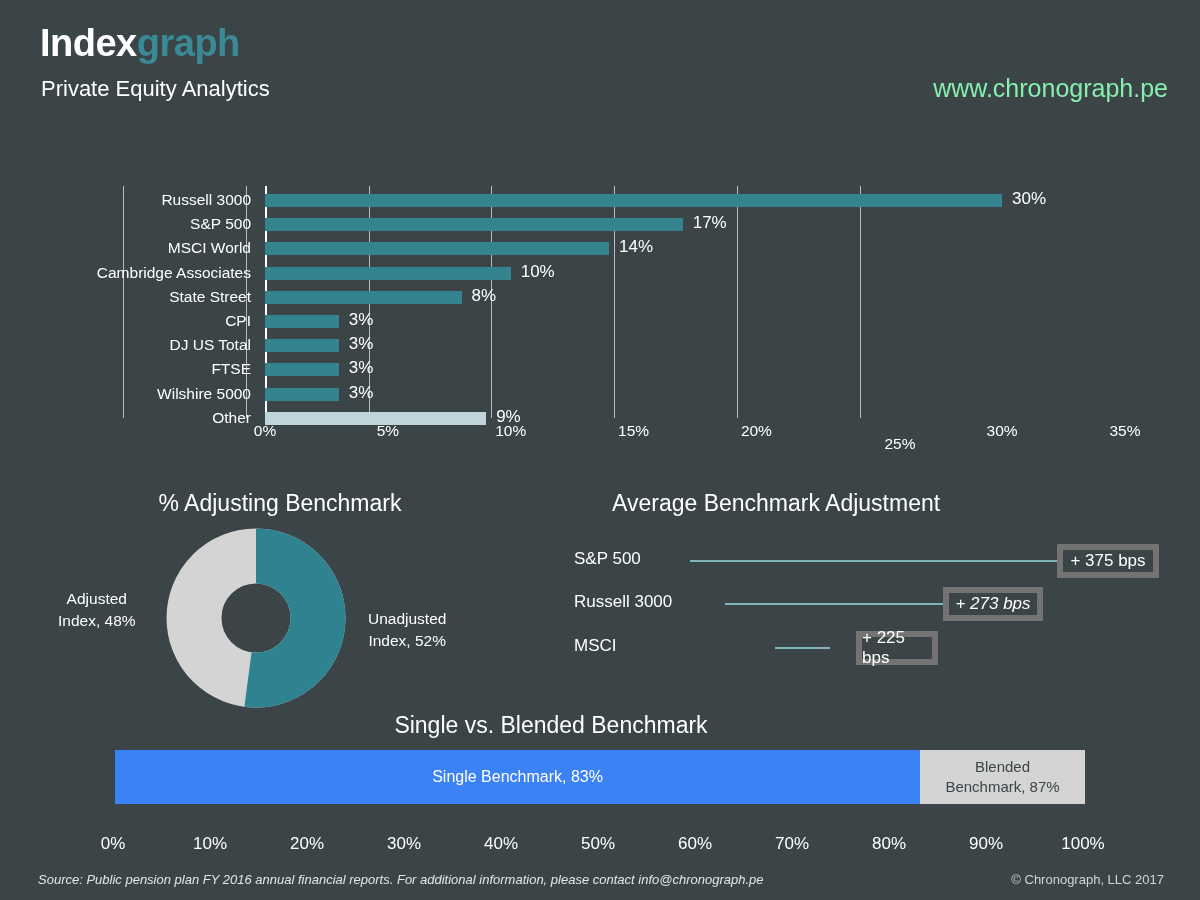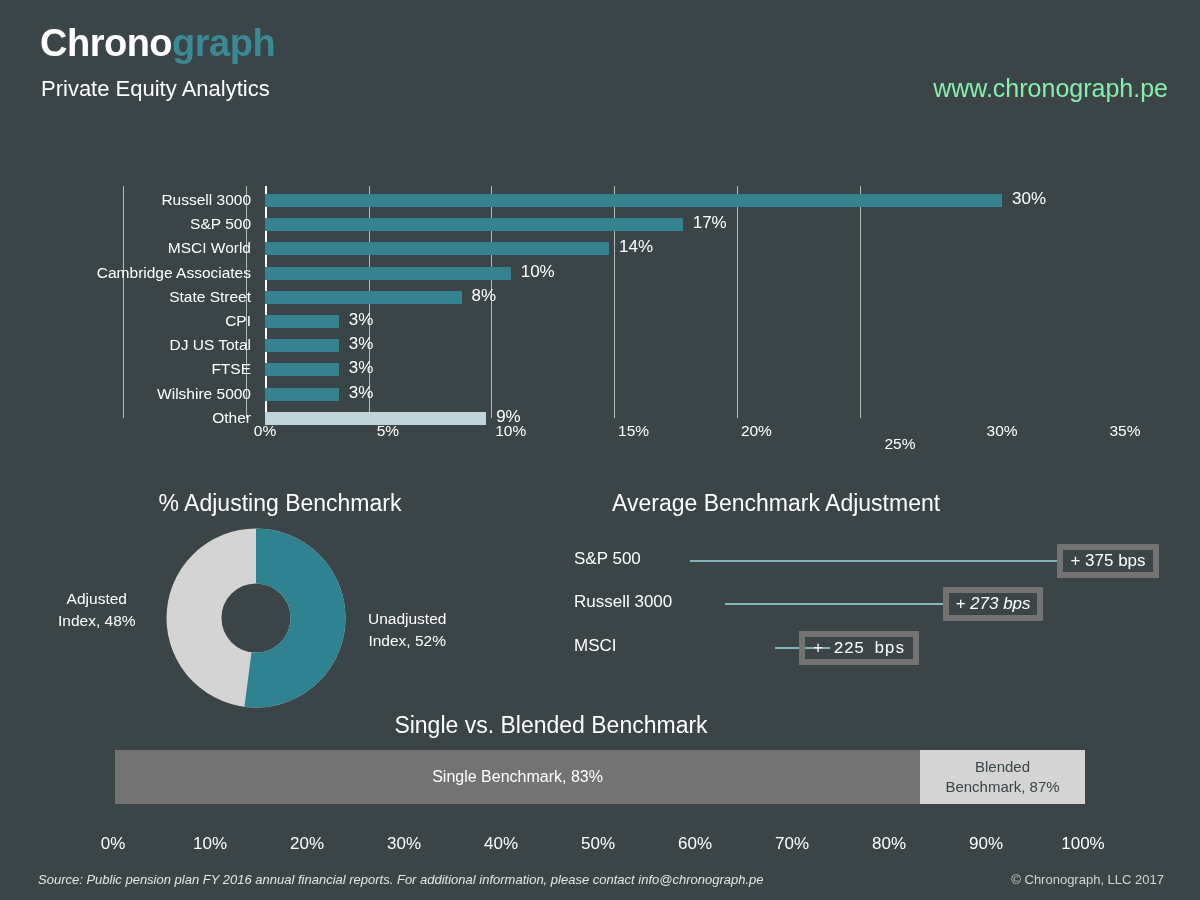--- a/index.html
+++ b/index.html
@@ -56,21 +56,21 @@
   
   .src{position:absolute;left:38px;top:872px;font-size:13px;font-style:italic;color:#e3e8e9;}
   .cpy{position:absolute;right:36px;top:872px;font-size:13px;color:#cfd6d7;}
 </style>
 </head>
 <body>
 
 <div class="page">
 
   <div class="logo">
-    <span class="dark">Chrono</span><span class="accent">graph</span>
+    <span class="dark">Index</span><span class="accent">graph</span>
   </div>
   <div class="tagline">Private Equity Analytics</div>
   <div class="site">www.chronograph.pe</div>
 
   <div class="chart1">
     <div id="c1-grid">
         <div class="gridline" style="left: 122.85px;"></div>
         <div class="gridline" style="left: 245.7px;"></div>
         <div class="gridline" style="left: 368.55px;"></div>
         <div class="gridline" style="left: 491.4px;"></div>
@@ -144,26 +144,26 @@
   <div class="adj-title">Average Benchmark Adjustment</div>
   <div id="adj-rows">
       <div class="adj-name" style="left: 574px; top: 549px;">S&amp;P 500</div>
       <div class="adj-line" style="left: 690px; top: 560px; width: 367px;"></div>
       <div class="adj-box" style="left: 1057px; top: 544px; width: 102px;">+ 375 bps</div>
       <div class="adj-name" style="left: 574px; top: 592px;">Russell 3000</div>
       <div class="adj-line" style="left: 725px; top: 603px; width: 218px;"></div>
       <div class="adj-box" style="left: 943px; top: 587px; width: 100px; font-style: italic;">+ 273 bps</div>
       <div class="adj-name" style="left: 574px; top: 636px;">MSCI</div>
       <div class="adj-line" style="left: 775px; top: 647px; width: 55px;"></div>
-      <div class="adj-box" style="left: 799px; top: 631px; width: 120px; font-family: Liberation Mono, monospace;">+ 225 bps</div>
+      <div class="adj-box" style="left: 856px; top: 631px; width: 82px;">+ 225 bps</div>
     </div>
 
   <div class="sb-title">Single vs. Blended Benchmark</div>
   <div class="sb-bar">
-    <div class="sb-seg sb-single" id="seg-single" style="left: 0px; width: 805.1px; background: #737373;">Single Benchmark, 83%</div>
+    <div class="sb-seg sb-single" id="seg-single" style="left: 0px; width: 805.1px; background: #3b82f6;">Single Benchmark, 83%</div>
     <div class="sb-seg sb-blend" id="seg-blend" style="left: 805.1px; width: 164.9px; background: rgb(212, 212, 212);">
       <div>
         <div>Blended</div>
         <div>Benchmark, 87%</div>
       </div>
     </div>
   </div>
   <div id="sb-ticks">
       <div class="sb-tick" style="left: 113px;">0%</div>
       <div class="sb-tick" style="left: 210px;">10%</div>

